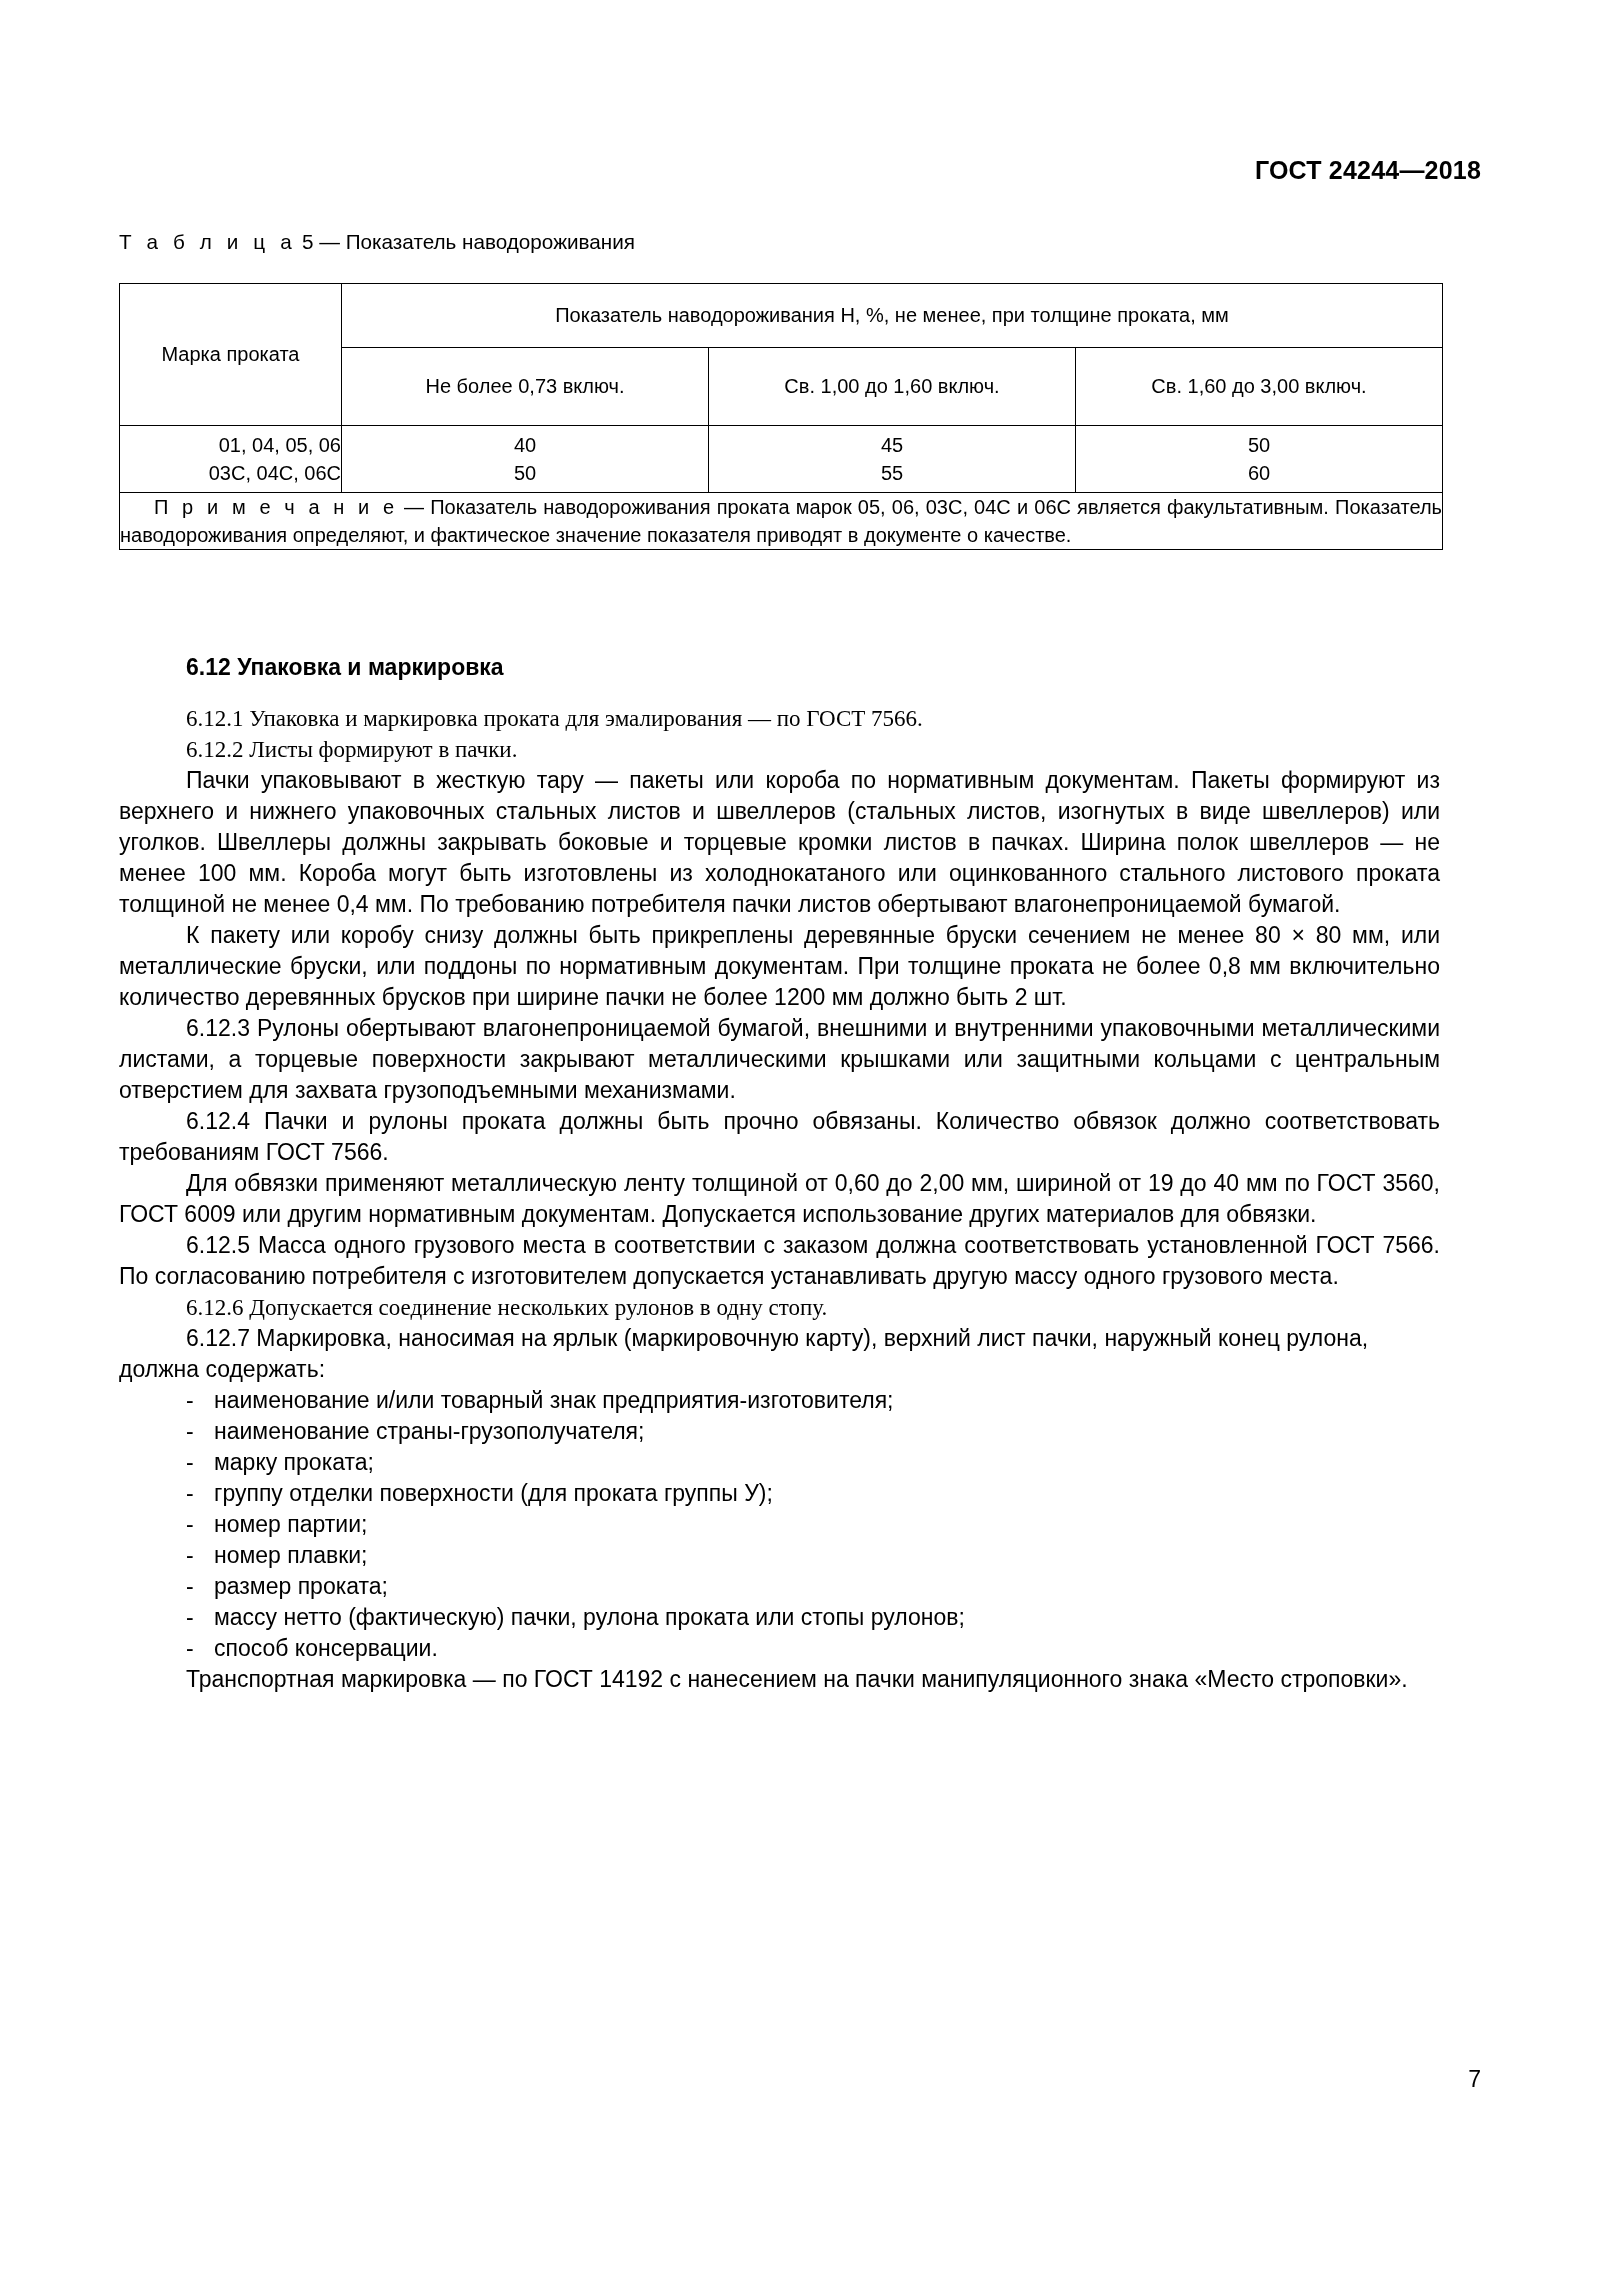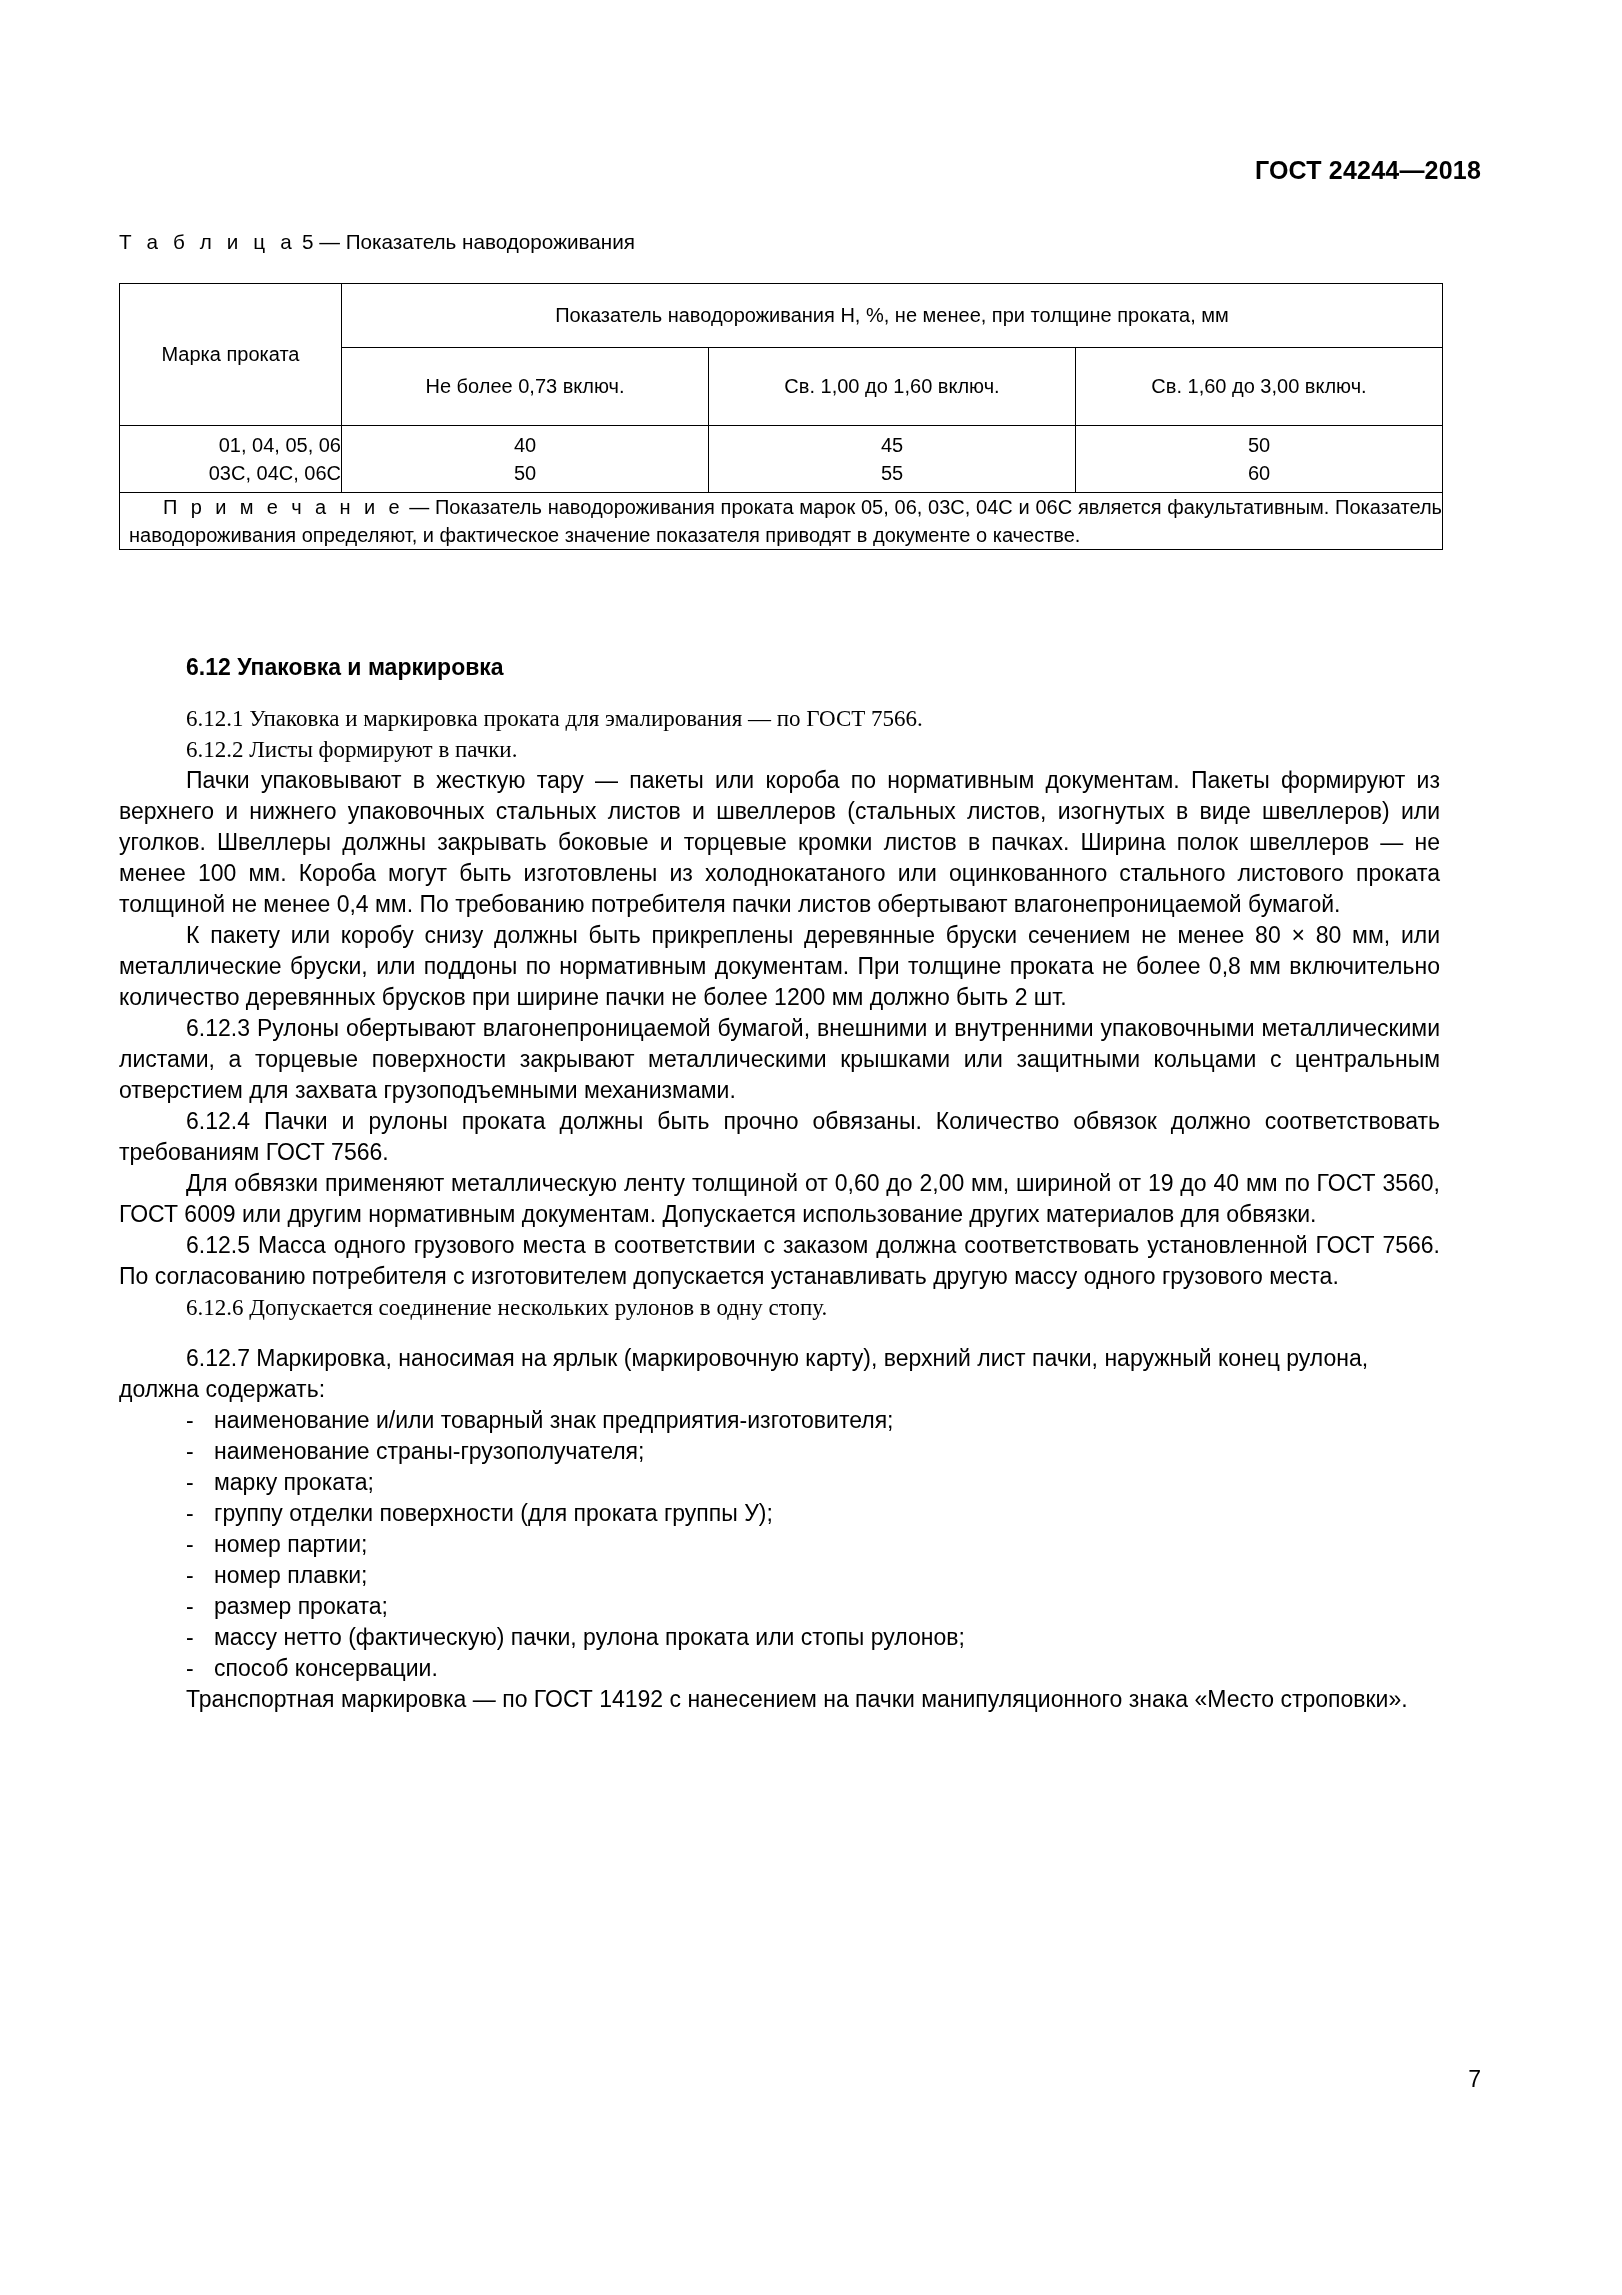--- a/index.html
+++ b/index.html
@@ -52,39 +52,39 @@
   .dline{ line-height:1.42; }
 
   td.note-cell{
     border-top:3.1px solid #000;
     text-align:left;
     padding:17px 20px 20px 20px;
     font-size:20px;
     line-height:1.40;
   }
   .note-cell .sp{ letter-spacing:3.8px; }
-  .note-ind{ display:block; text-indent:34px; text-align:justify;margin-left:9px; }
+  .note-ind{ display:block; text-indent:34px; text-align:justify; }
 
   .row-thick td{ border-top:3.1px solid #000; }
 
   
   .content{
     position:absolute; left:119px; top:652px; width:1321px;
     font-size:23px; line-height:31px;
   }
   h2.sec{
     margin:0 0 20px 0; padding-left:67px;
     font-size:23px; line-height:31px; font-weight:bold;
   }
   p.para{
     margin:0; text-align:justify; text-indent:67px;
     font-size:23px; line-height:31px;
   }
   p.para.flat{ text-indent:67px; text-align:left;font-family:Liberation Serif, serif; }
-  p.para.nojust{ text-align:left;margin-top:20px; }
+  p.para.nojust{ text-align:left; }
 
   ul.marklist{ list-style:none; margin:0; padding:0; }
   ul.marklist li{
     font-size:23px; line-height:31px;
     padding-left:95px; position:relative; text-align:left;
   }
   ul.marklist li .dash{
     position:absolute; left:67px; top:0;
   }
 

